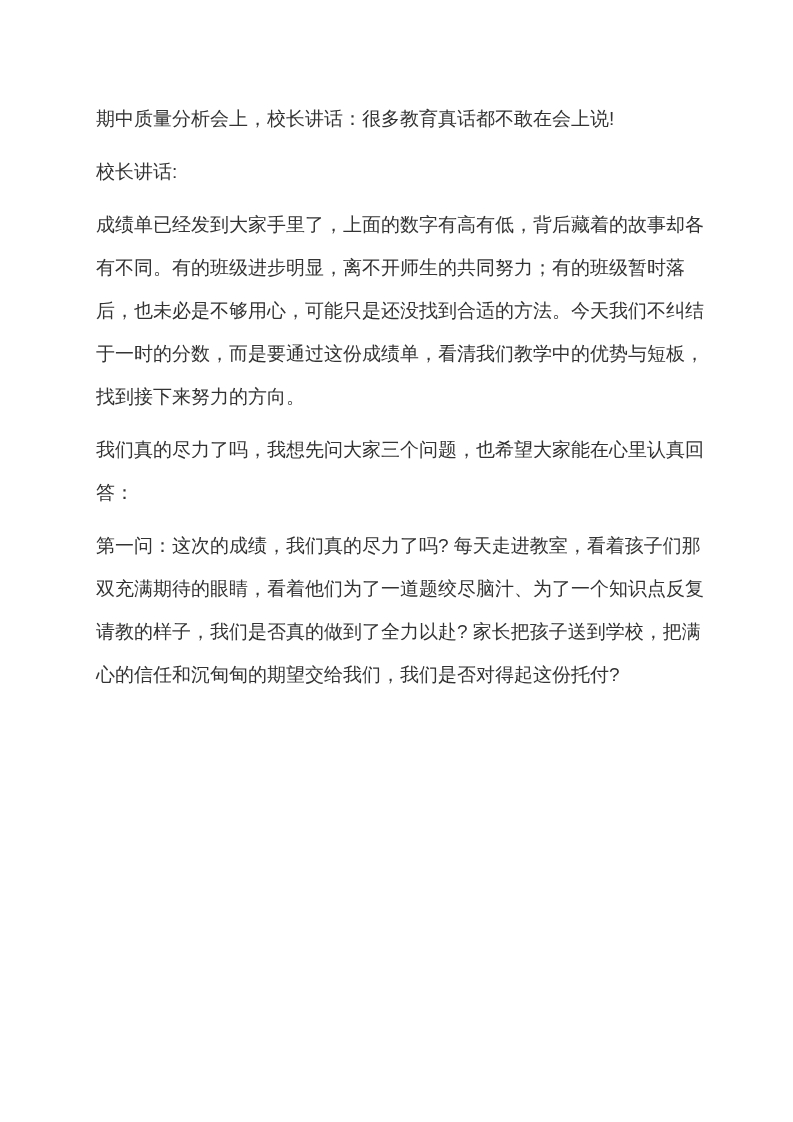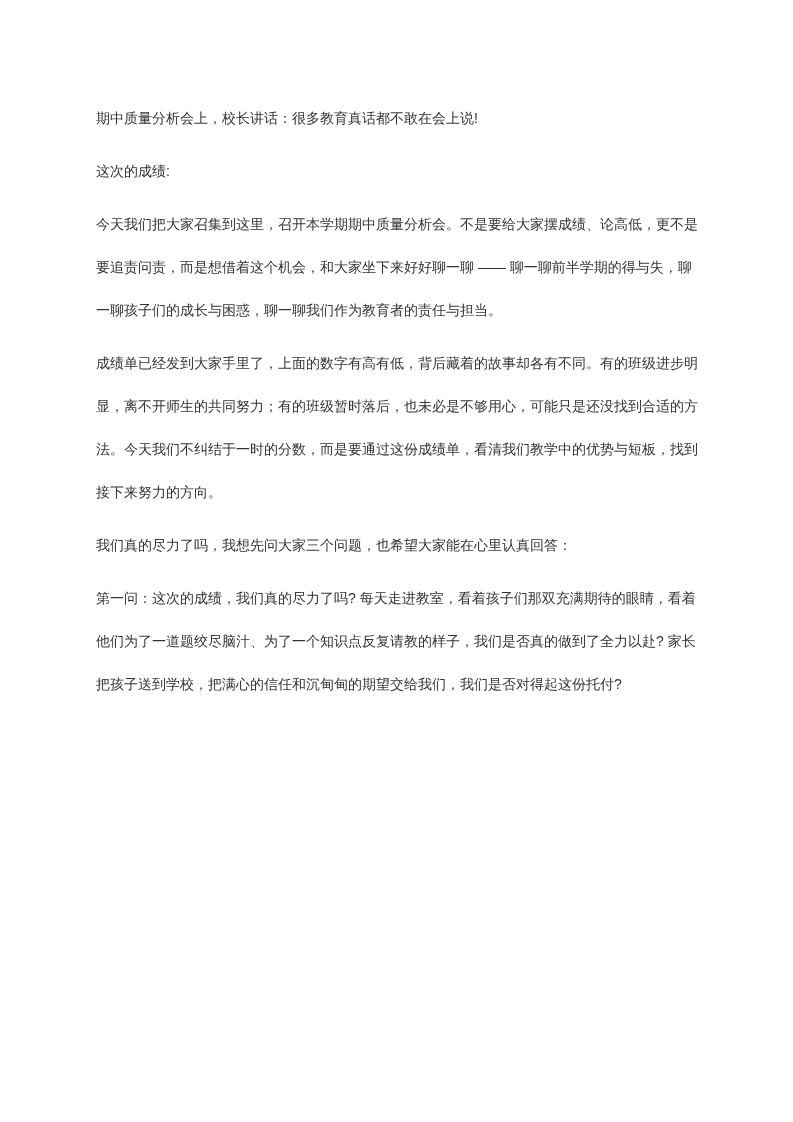--- a/index.html
+++ b/index.html
@@ -17,35 +17,34 @@
     width: 793px;
     height: 1122px;
     background: #ffffff;
     padding: 97px 89px 40px 96px;
   }
   .doc-text {
     width: 608px;
   }
   .doc-text p {
     font-family: "Liberation Sans", "DejaVu Sans", sans-serif;
-    font-size: 14px;
+    font-size: 19px;
     line-height: 43px;
     color: #333333;
     margin: 0 0 10px 0;
     padding: 0;
     text-align: left;
     word-break: break-all;
     overflow-wrap: break-word;
   }
 </style>
 </head>
 <body>
 
 <div class="page">
   <div class="doc-text">
     <p>期中质量分析会上，校长讲话：很多教育真话都不敢在会上说!</p>
-    <p>这次的成绩:</p>
-    <p>今天我们把大家召集到这里，召开本学期期中质量分析会。不是要给大家摆成绩、论高低，更不是要追责问责，而是想借着这个机会，和大家坐下来好好聊一聊 —— 聊一聊前半学期的得与失，聊一聊孩子们的成长与困惑，聊一聊我们作为教育者的责任与担当。</p>
+    <p>校长讲话:</p>
     <p>成绩单已经发到大家手里了，上面的数字有高有低，背后藏着的故事却各有不同。有的班级进步明显，离不开师生的共同努力；有的班级暂时落后，也未必是不够用心，可能只是还没找到合适的方法。今天我们不纠结于一时的分数，而是要通过这份成绩单，看清我们教学中的优势与短板，找到接下来努力的方向。</p>
     <p>我们真的尽力了吗，我想先问大家三个问题，也希望大家能在心里认真回答：</p>
     <p>第一问：这次的成绩，我们真的尽力了吗? 每天走进教室，看着孩子们那双充满期待的眼睛，看着他们为了一道题绞尽脑汁、为了一个知识点反复请教的样子，我们是否真的做到了全力以赴? 家长把孩子送到学校，把满心的信任和沉甸甸的期望交给我们，我们是否对得起这份托付?</p>
   </div>
 </div>
 
 </body></html>

